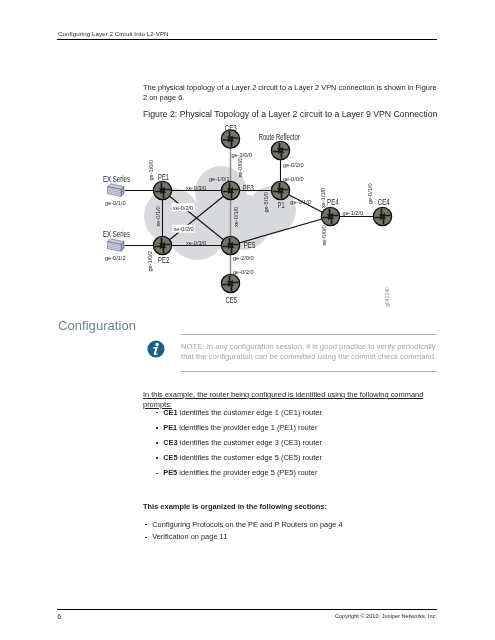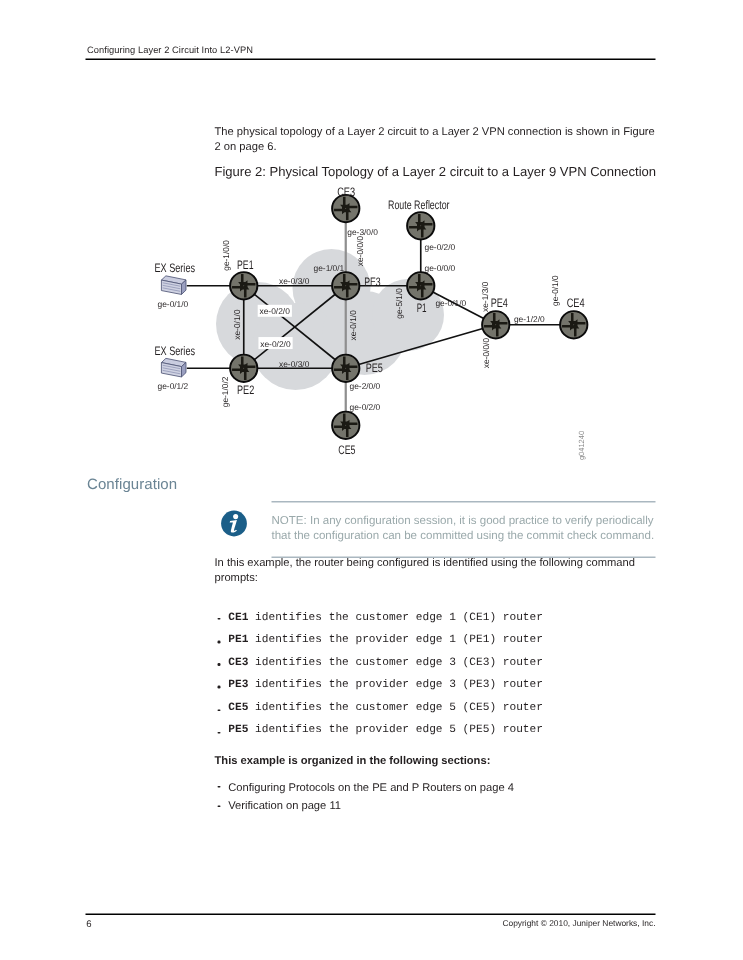--- a/index.html
+++ b/index.html
@@ -6,30 +6,30 @@
   body{width:495px;height:640px;background:#ffffff;font-family:"Liberation Sans",sans-serif;position:relative;overflow:hidden;
        -webkit-font-smoothing:antialiased;}
   .abs{position:absolute;}
   
   #running-head{left:58px;top:29.5px;font-size:6.2px;color:#231f20;letter-spacing:0.05px;white-space:nowrap;}
   #head-rule{left:57px;top:39px;width:380px;height:1.4px;background:#000;}
   
   #intro{left:143px;top:83px;width:297px;font-size:7.45px;line-height:10px;color:#231f20;}
   #fig-caption{left:143px;top:108.5px;width:310px;font-size:8.7px;line-height:10px;color:#231f20;white-space:nowrap;}
   
-  #config-heading{left:58px;top:317.5px;font-size:10px;color:#6a8494;letter-spacing:0.05px;}
+  #config-heading{left:58px;top:317.5px;font-size:13px;color:#6a8494;letter-spacing:0.05px;}
   
   #note-rule-top{left:181px;top:334px;width:256px;height:0.7px;background:#aab7c0;}
   #note-rule-bot{left:181px;top:370.5px;width:256px;height:0.7px;background:#aab7c0;}
   #note-icon{left:146.5px;top:340px;width:18px;height:18px;}
   #note-text{left:181px;top:342px;width:259px;font-size:7.7px;line-height:10px;color:#9aa9ab;}
   
   .para{font-size:7.45px;line-height:10px;color:#231f20;}
-  #prompts-intro{left:143px;top:370px;width:297px;}
-  #prompt-list{left:143px;top:408.5px;width:300px;font-family:Liberation Mono, monospace;}
+  #prompts-intro{left:143px;top:390px;width:297px;text-decoration:underline;}
+  #prompt-list{left:154px;top:408.5px;width:300px;}
   #sections-intro{left:143px;top:501.5px;width:297px;font-weight:bold;}
   #section-list{left:143px;top:520.5px;width:300px;}
   .li{position:relative;padding-left:9.2px;font-size:7.45px;line-height:7.45px;color:#231f20;height:15.2px;white-space:nowrap;}
   #section-list .li{height:12.8px;}
   .li .dot{position:absolute;left:2.2px;top:3.3px;width:1.7px;height:1.7px;border-radius:50%;background:#231f20;}
   .li b{font-weight:bold;}
   
   .node-label{font-family:"Liberation Sans",sans-serif;font-size:8.2px;fill:#231f20;}
   .iface-label{font-family:"Liberation Sans",sans-serif;font-size:5.6px;fill:#231f20;}
   .watermark{font-family:"Liberation Sans",sans-serif;font-size:5px;fill:#8a8a8a;}
@@ -233,21 +233,20 @@
       </g>
       <text x="389" y="297" text-anchor="middle" class="watermark" transform="rotate(-90 389 297)">g041240</text>
     </g>
 </svg>
 
 <div class="abs para" id="prompts-intro">In this example, the router being configured is identified using the following command prompts:</div>
 <div class="abs list" id="prompt-list">
     <div class="li"><span class="dot"></span><span class="litext"><b>CE1</b> identifies the customer edge 1 (CE1) router</span></div>
     <div class="li"><span class="dot"></span><span class="litext"><b>PE1</b> identifies the provider edge 1 (PE1) router</span></div>
     <div class="li"><span class="dot"></span><span class="litext"><b>CE3</b> identifies the customer edge 3 (CE3) router</span></div>
-    <div class="li"><span class="dot"></span><span class="litext"><b>PE3</b> identifies the provider edge 3 (PE3) router</span></div>
     <div class="li"><span class="dot"></span><span class="litext"><b>CE5</b> identifies the customer edge 5 (CE5) router</span></div>
     <div class="li"><span class="dot"></span><span class="litext"><b>PE5</b> identifies the provider edge 5 (PE5) router</span></div>
   </div>
 <div class="abs para" id="sections-intro">This example is organized in the following sections:</div>
 <div class="abs list" id="section-list">
     <div class="li"><span class="dot"></span><span class="litext">Configuring Protocols on the PE and P Routers on page 4</span></div>
     <div class="li"><span class="dot"></span><span class="litext">Verification on page 11</span></div>
   </div>
 
 <div class="abs" id="foot-rule"></div>

